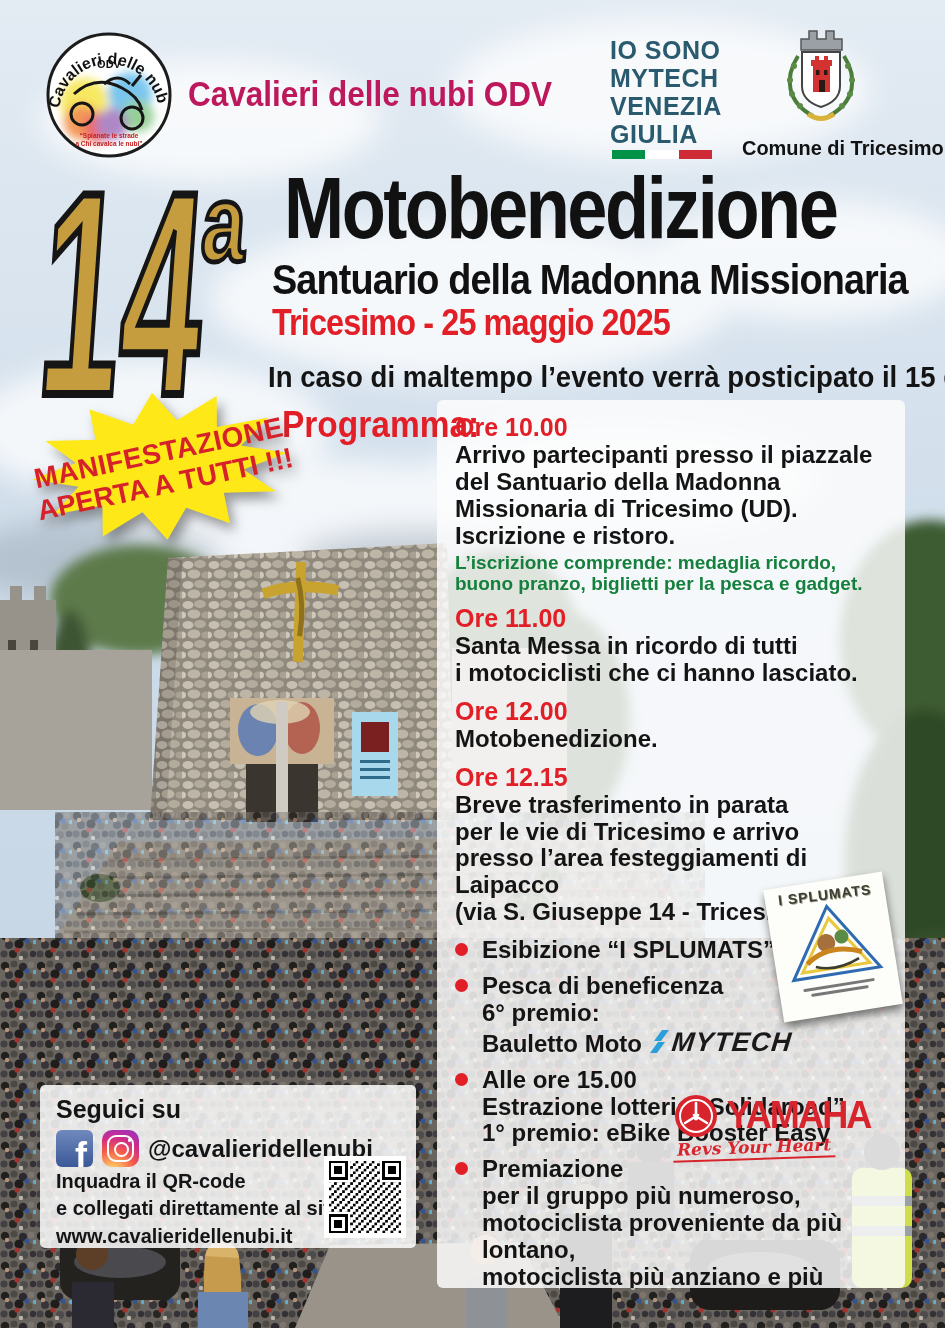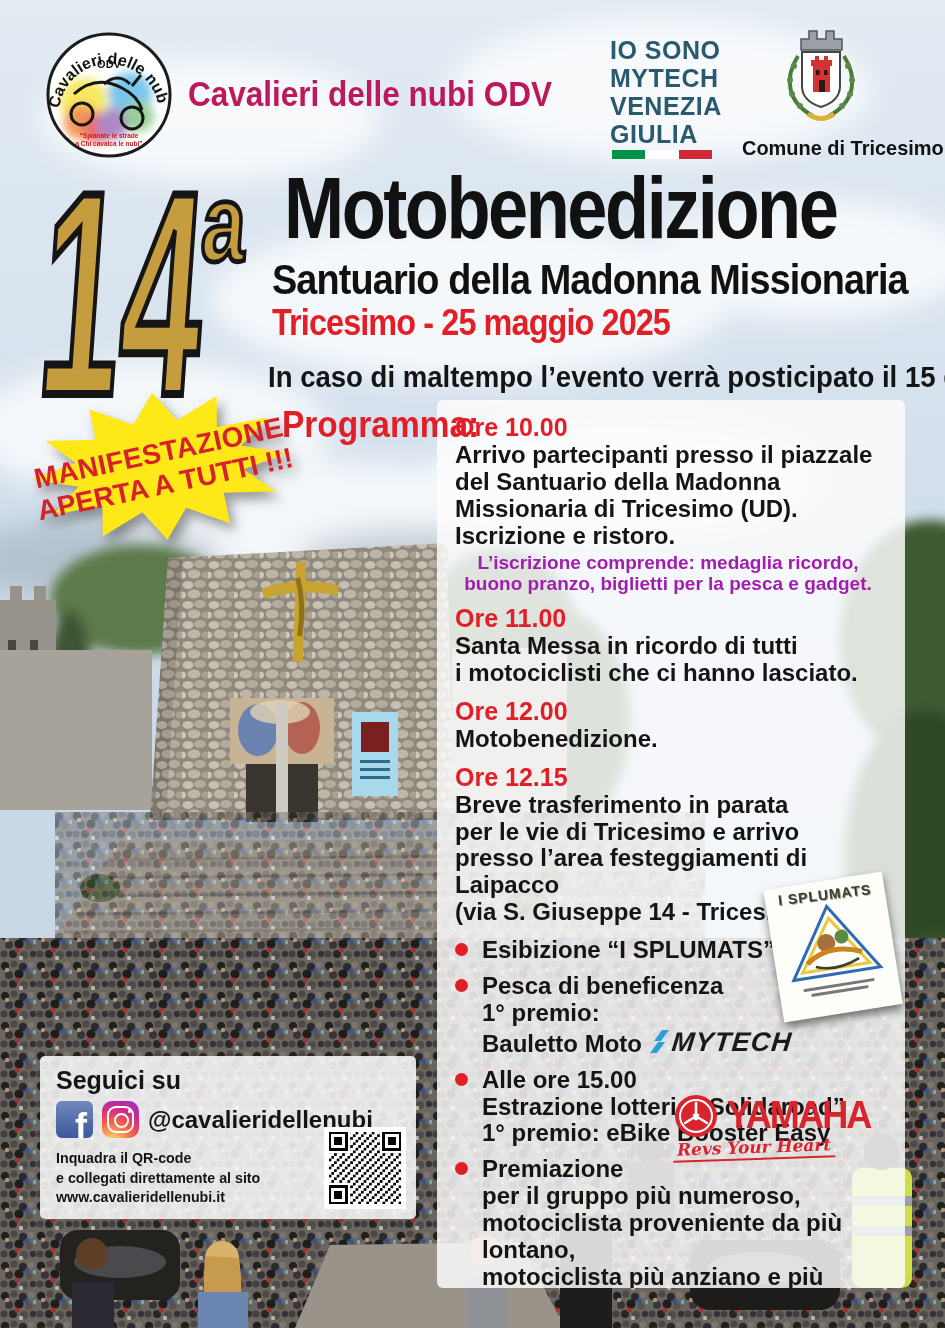--- a/index.html
+++ b/index.html
@@ -44,21 +44,21 @@
 
   .prog-head{left:282px;top:404px;font-size:36px;font-weight:bold;color:#e21e26;z-index:3;}
   .prog-head .cond{transform:scaleX(.93);}
 
   
   .panel{left:437px;top:400px;width:468px;height:888px;background:rgba(253,253,253,.84);
          border-radius:6px;z-index:2;overflow:hidden;box-sizing:border-box;padding:12px 24px 0 18px;}
   .sec{margin-bottom:9px;}
   .sec-time{font-size:25px;line-height:1.2;font-weight:bold;color:#e21e26;}
   .sec-text{font-size:24px;line-height:1.12;font-weight:bold;color:#141414;}
-  .sec-note{font-size:19px;line-height:1.12;font-weight:bold;color:#a21caf;margin-top:2px;text-align:center;}
+  .sec-note{font-size:19px;line-height:1.12;font-weight:bold;color:#15803d;margin-top:2px;}
   .bullets{margin-top:11px;}
   .bullet{position:relative;padding-left:27px;margin-bottom:9px;}
   .dot{position:absolute;left:0;top:6px;width:13px;height:13px;border-radius:50%;background:#e21e26;}
   .btext{font-size:24px;line-height:1.12;font-weight:bold;color:#141414;}
 
   
   .mytech{display:inline-flex;align-items:center;gap:2px;margin-left:8px;vertical-align:-2px;}
   .mytech-text{font-size:27px;font-weight:bold;font-style:italic;letter-spacing:1px;color:#1a1a1a;transform:skewX(-6deg);display:inline-block;}
 
   
@@ -71,33 +71,33 @@
   
   .sticker{left:773px;top:880px;width:120px;height:134px;background:#fdfdfa;z-index:5;transform:rotate(-9deg);
            box-shadow:0 5px 9px rgba(0,0,0,.5);display:flex;flex-direction:column;align-items:center;padding-top:6px;box-sizing:border-box;}
   .sticker-title{font-size:14px;font-weight:bold;letter-spacing:1px;color:#3c3c30;
                  text-shadow:1px 1px 0 #9a9a88;transform:rotate(2deg);}
   .sticker-lines{margin-top:4px;display:flex;flex-direction:column;gap:3px;align-items:center;}
   .sticker-lines i{display:block;width:72px;height:3px;background:#777;border-radius:2px;}
   .sticker-lines i:last-child{width:58px;}
 
   
-  .foot{left:40px;top:1056px;width:376px;height:163px;background:rgba(252,252,252,.87);border-radius:5px;z-index:4;
+  .foot{left:40px;top:1085px;width:376px;height:163px;background:rgba(252,252,252,.87);border-radius:5px;z-index:4;
         box-sizing:border-box;padding:10px 12px 0 16px;}
   .follow{font-size:25px;font-weight:bold;color:#141414;}
   .social-row{display:flex;align-items:center;gap:9px;margin-top:6px;}
   .fb{position:relative;width:37px;height:37px;border-radius:6px;background:linear-gradient(180deg,#7089bd,#3b5998);overflow:hidden;}
   .fb-f{position:absolute;right:6px;bottom:-10px;color:#fff;font-size:36px;font-weight:bold;}
   .ig{position:relative;width:37px;height:37px;border-radius:10px;
       background:radial-gradient(circle at 28% 115%, #fdd267 8%, #f55b48 45%, #cf2b8c 70%, #8c35c9 100%);}
   .ig::before{content:"";position:absolute;inset:5px;border:2.5px solid #fff;border-radius:9px;}
   .ig::after{content:"";position:absolute;left:50%;top:50%;width:11px;height:11px;margin:-7px 0 0 -7px;border:2.5px solid #fff;border-radius:50%;}
   .ig-dot{position:absolute;right:8px;top:8px;width:3.5px;height:3.5px;border-radius:50%;background:#fff;}
   .handle{font-size:24px;font-weight:bold;color:#141414;}
-  .qr-lines{margin-top:10px;font-size:15px;line-height:1.3;font-weight:bold;color:#141414;width:268px;}
+  .qr-lines{font-size:21px;line-height:1.3;font-weight:bold;color:#141414;width:268px;}
   .qr-lines .cond{transform:scaleX(.95);}
   .qr{position:absolute;right:10px;bottom:10px;width:82px;height:82px;background:#fff;padding:2px;box-sizing:border-box;}
 </style>
 </head>
 <body>
 
 <div class="poster">
 
   <svg id="bg" width="945" height="1328" viewBox="0 0 945 1328">
     <defs>
@@ -362,21 +362,21 @@
 
       <div class="bullet">
         <span class="dot"></span>
         <div class="btext">Esibizione “I SPLUMATS”</div>
       </div>
 
       <div class="bullet">
         <span class="dot"></span>
         <div class="btext">
           <div>Pesca di beneficenza</div>
-          <div>1° premio:</div>
+          <div>6° premio:</div>
           <div><span>Bauletto Moto</span><span class="mytech">
                 <svg width="20" height="24" viewBox="0 0 20 24">
                   <polygon points="4,11 12,0 19,0 11,11" fill="#2a9fd8"></polygon>
                   <polygon points="0,23 8,12 15,12 7,23" fill="#2a9fd8"></polygon>
                 </svg>
                 <span class="mytech-text">MYTECH</span>
               </span></div>
         </div>
       </div>
 

